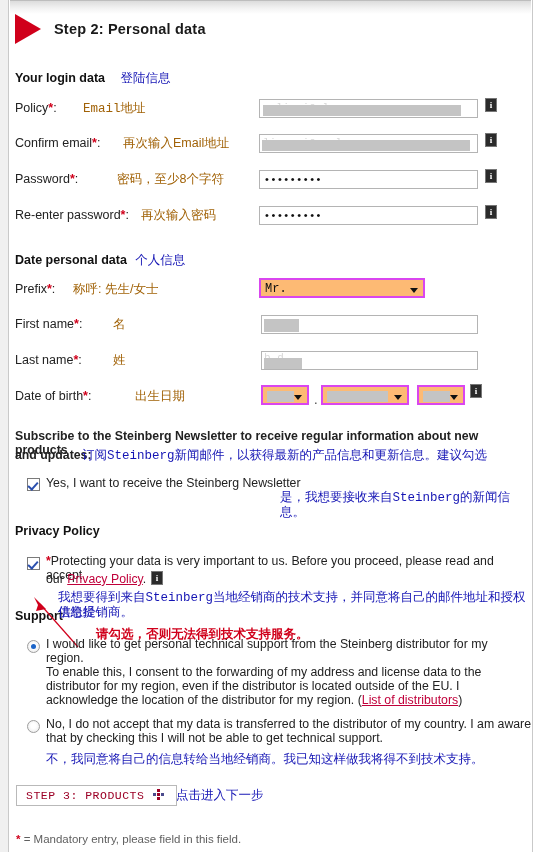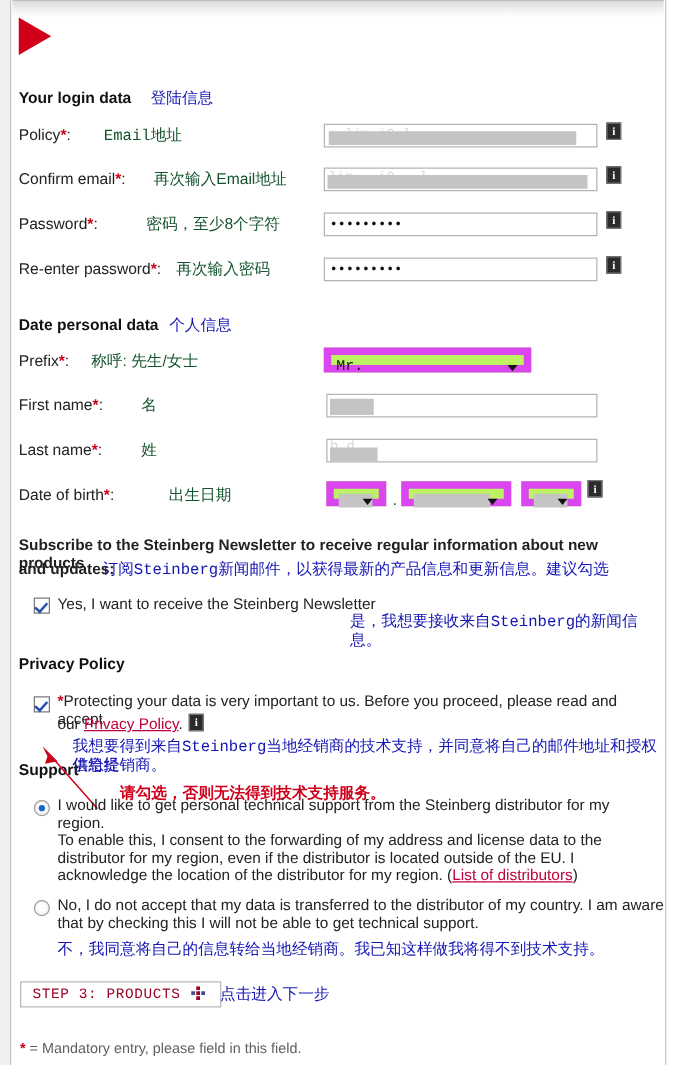--- a/index.html
+++ b/index.html
@@ -97,21 +97,21 @@
     left: 0; top: 2px;
     font-size: 12.5px;
     color: #222;
     white-space: nowrap;
   }
   .star { color: #d0001b; font-weight: bold; }
   .ann {
     position: absolute;
     top: 1px;
     font-size: 12.5px;
-    color: #14532d;
+    color: #a16207;
     white-space: nowrap;
   }
   .inp {
     position: absolute;
     height: 19px;
     border: 1px solid #b4b4b4;
     background: #fff;
     box-sizing: border-box;
     overflow: hidden;
   }
@@ -145,22 +145,22 @@
     color: #fff;
     font-size: 9px;
     font-weight: bold;
     line-height: 12px;
     text-align: center;
     font-family: "Liberation Serif", serif;
   }
   .sel {
     position: absolute;
     height: 20px;
-    border: 6px solid #d946ef;
-    background: #bef264;
+    border: 2px solid #d946ef;
+    background: #fdba74;
     box-sizing: border-box;
     text-align: right;
   }
   .sel .val {
     position: absolute;
     left: 4px; top: 2px;
     font-size: 12px;
     font-family: "Liberation Mono", monospace;
     color: #111;
   }
@@ -278,20 +278,21 @@
 <div class="page">
 
   <div class="gutter-left"></div>
   <div class="frame-right"></div>
   <div class="top-shade"></div>
 
   <div class="content">
 
     <div class="step-header">
       <div class="tri"></div>
+      <div class="step-title">Step 2: Personal data</div>
     </div>
 
     <div class="sect" style="left:5px; top:70px;">
       <span>Your login data</span>
       <span class="cn" style="margin-left:12px;">登陆信息</span>
     </div>
 
     <div class="row" style="top:99px;">
       <div class="lbl">
         <span>Policy</span><span class="star">*</span><span>:</span>

